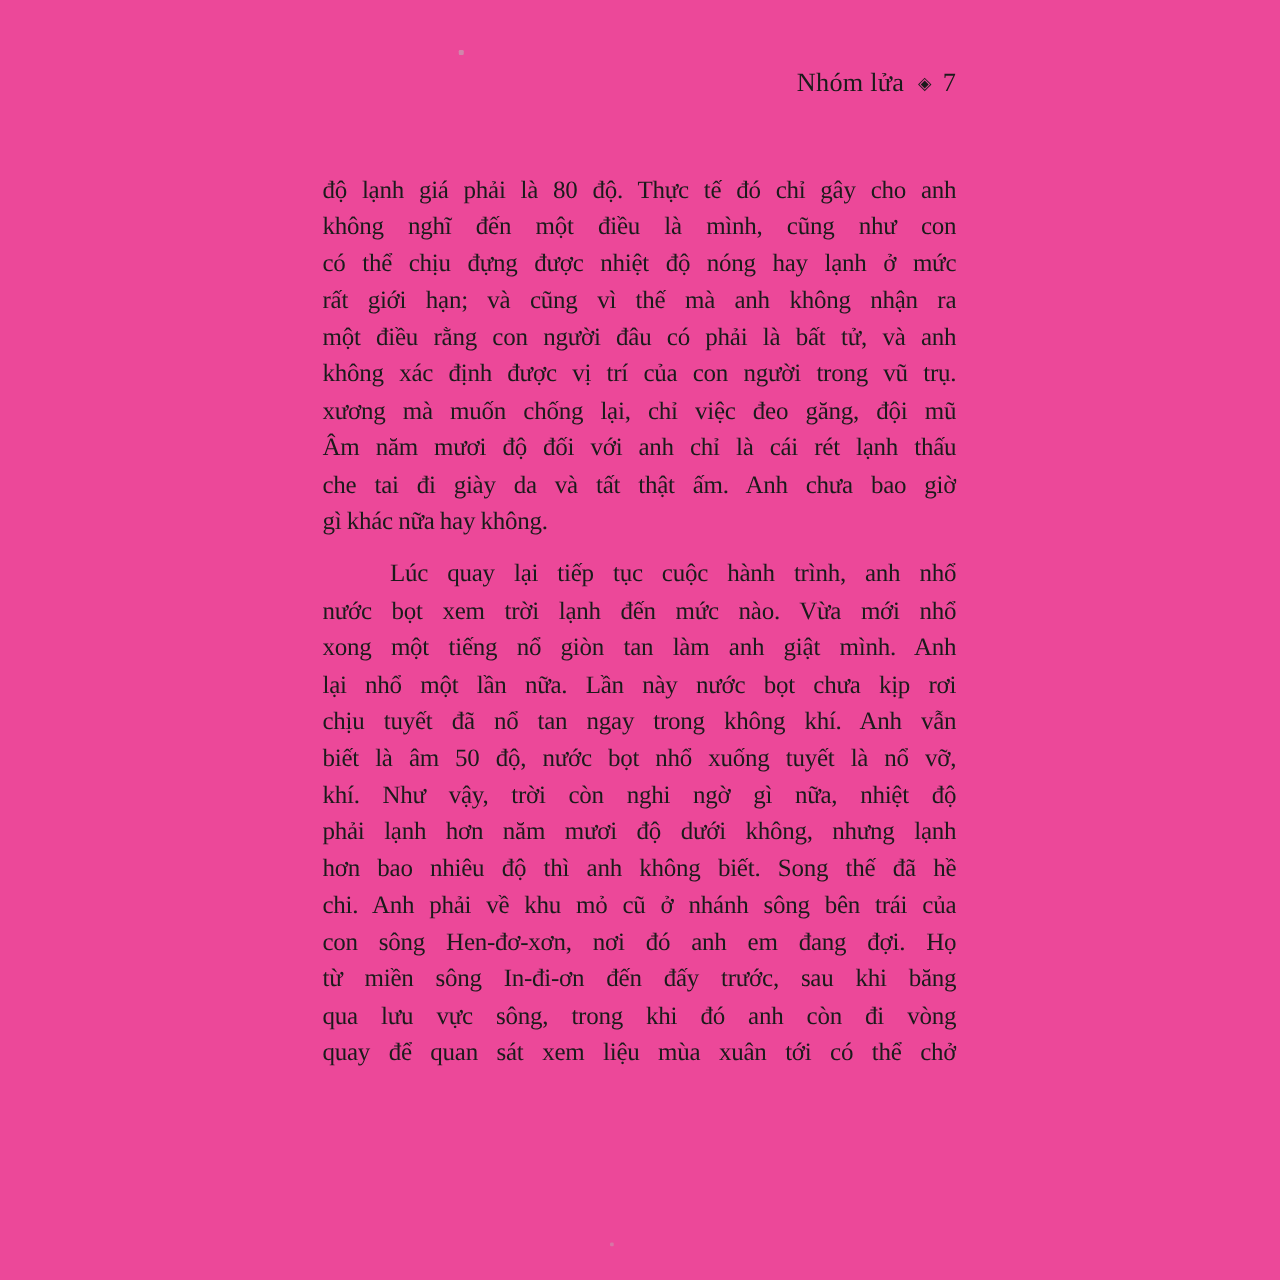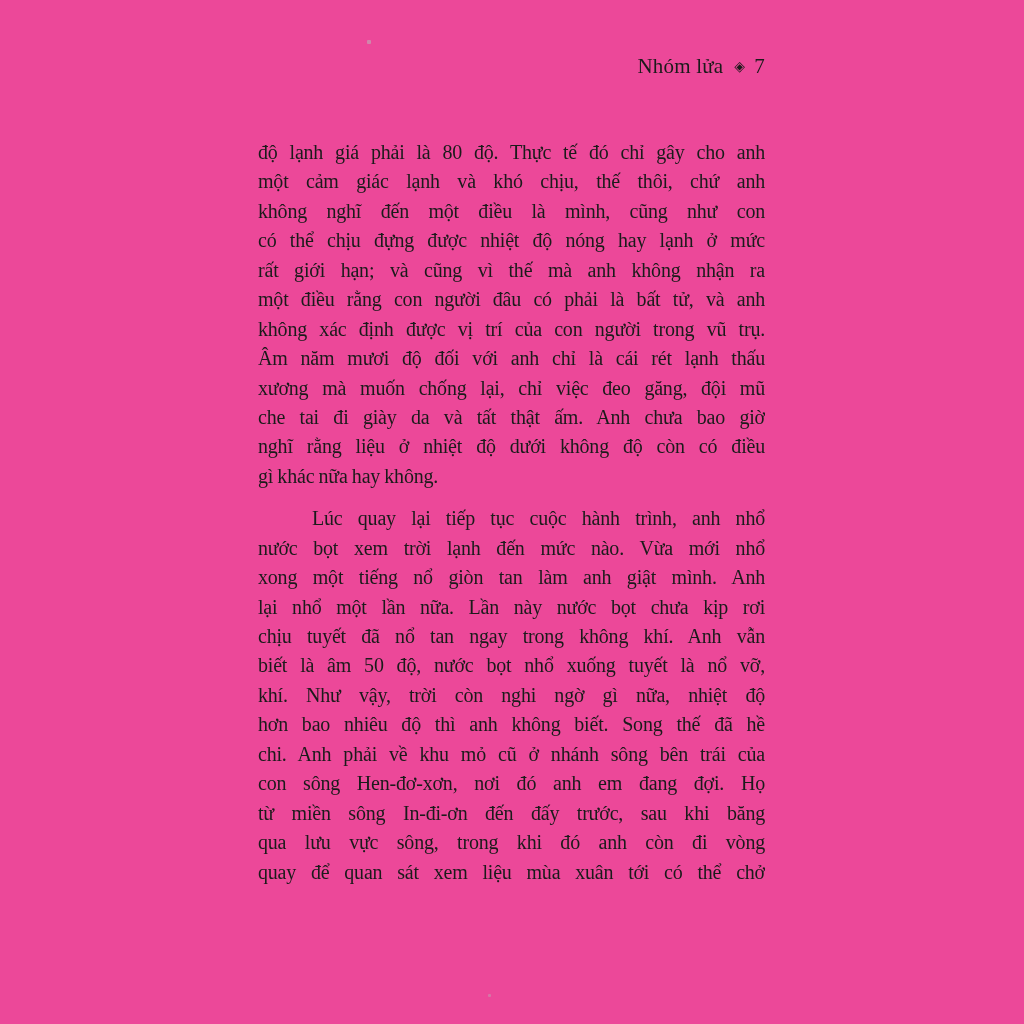--- a/index.html
+++ b/index.html
@@ -79,40 +79,39 @@
 
 <div class="page">
 
   <div class="header">
     <span>Nhóm lửa</span><span class="ornament">◈</span><span>7</span>
   </div>
 
   <div class="text-block">
       <div class="para">
         <div class="line">độ lạnh giá phải là 80 độ. Thực tế đó chỉ gây cho anh</div>
-        <div class="line">một cảm giác lạnh và khó chịu, thế thôi, chứ anh</div>
         <div class="line">không nghĩ đến một điều là mình, cũng như con</div>
         <div class="line">có thể chịu đựng được nhiệt độ nóng hay lạnh ở mức</div>
         <div class="line">rất giới hạn; và cũng vì thế mà anh không nhận ra</div>
         <div class="line">một điều rằng con người đâu có phải là bất tử, và anh</div>
         <div class="line">không xác định được vị trí của con người trong vũ trụ.</div>
+        <div class="line">xương mà muốn chống lại, chỉ việc đeo găng, đội mũ</div>
         <div class="line">Âm năm mươi độ đối với anh chỉ là cái rét lạnh thấu</div>
-        <div class="line">xương mà muốn chống lại, chỉ việc đeo găng, đội mũ</div>
         <div class="line">che tai đi giày da và tất thật ấm. Anh chưa bao giờ</div>
-        <div class="line">nghĩ rằng liệu ở nhiệt độ dưới không độ còn có điều</div>
         <div class="line no-justify-last">gì khác nữa hay không.</div>
       </div>
       <div class="para">
         <div class="line indent">Lúc quay lại tiếp tục cuộc hành trình, anh nhổ</div>
         <div class="line">nước bọt xem trời lạnh đến mức nào. Vừa mới nhổ</div>
         <div class="line">xong một tiếng nổ giòn tan làm anh giật mình. Anh</div>
         <div class="line">lại nhổ một lần nữa. Lần này nước bọt chưa kịp rơi</div>
         <div class="line">chịu tuyết đã nổ tan ngay trong không khí. Anh vẫn</div>
         <div class="line">biết là âm 50 độ, nước bọt nhổ xuống tuyết là nổ vỡ,</div>
         <div class="line">khí. Như vậy, trời còn nghi ngờ gì nữa, nhiệt độ</div>
+        <div class="line">phải lạnh hơn năm mươi độ dưới không, nhưng lạnh</div>
         <div class="line">hơn bao nhiêu độ thì anh không biết. Song thế đã hề</div>
         <div class="line">chi. Anh phải về khu mỏ cũ ở nhánh sông bên trái của</div>
         <div class="line">con sông Hen-đơ-xơn, nơi đó anh em đang đợi. Họ</div>
         <div class="line">từ miền sông In-đi-ơn đến đấy trước, sau khi băng</div>
         <div class="line">qua lưu vực sông, trong khi đó anh còn đi vòng</div>
         <div class="line">quay để quan sát xem liệu mùa xuân tới có thể chở</div>
       </div>
     </div>
 
   <div class="speck speck-1"></div>

